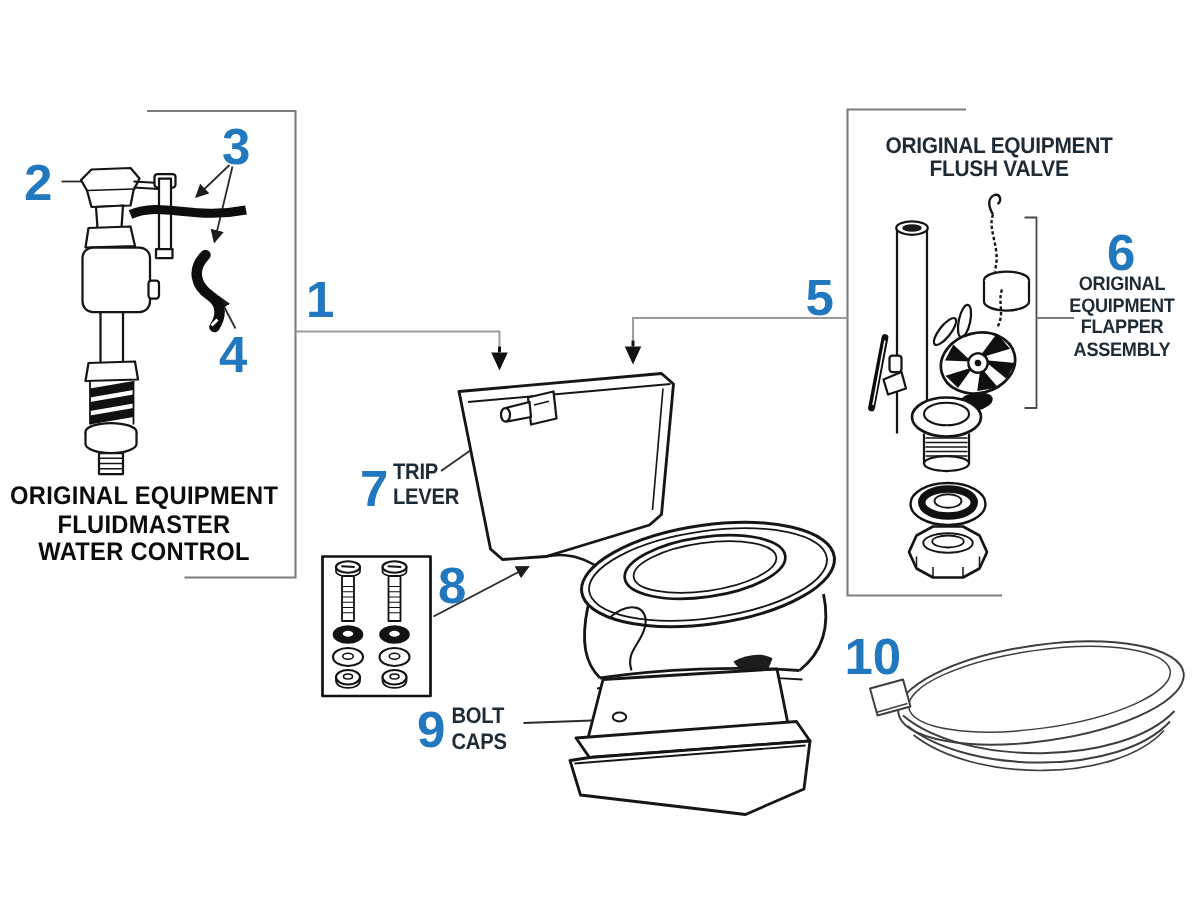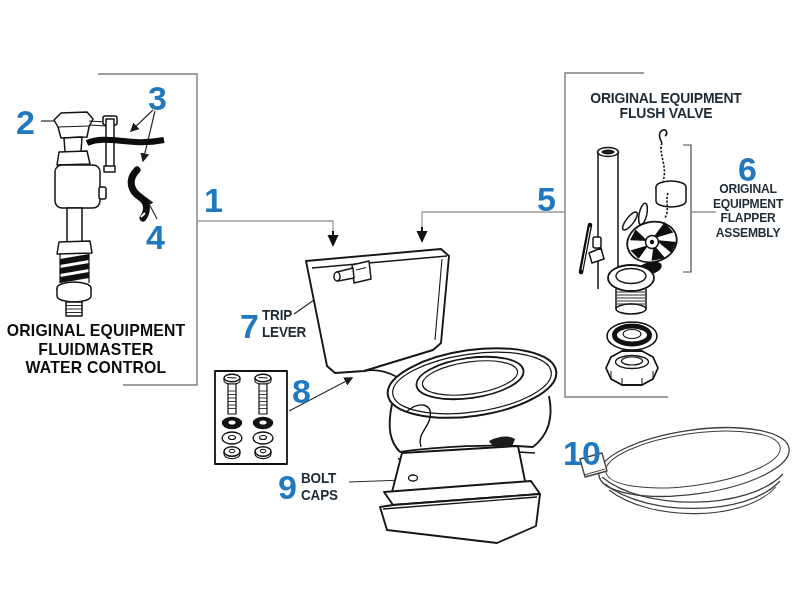--- a/index.html
+++ b/index.html
@@ -24,21 +24,21 @@
   .lbl-left{transform:scaleX(.9);transform-origin:left top;}
   .lbl-wc{left:0px;top:322px;width:192px;font-size:17px;line-height:18.5px;color:var(--label-black);letter-spacing:.2px;}
   .lbl-fv{left:575px;top:91px;width:182px;font-size:15px;line-height:14.5px;letter-spacing:-.2px;}
   .lbl-fl{left:704px;top:182px;width:88px;font-size:13px;line-height:14.5px;letter-spacing:-.2px;}
   .lbl-tl{left:262px;top:307px;font-size:15px;line-height:16.5px;letter-spacing:-.2px;}
   .lbl-bc{left:301px;top:470px;font-size:15px;line-height:16.5px;letter-spacing:-.2px;}
   .n1{left:204px;top:183px;}  .n2{left:16px;top:105px;}
   .n3{left:148px;top:81px;}   .n4{left:146px;top:220px;}
   .n5{left:537px;top:182px;}  .n6{left:738px;top:152px;}
   .n7{left:240px;top:309px;}  .n8{left:292px;top:374px;}
-  .n9{left:278px;top:470px;}  .n10{left:563px;top:436px;}
+  .n9{left:278px;top:470px;}  .n10{left:563px;top:421px;}
 </style>
 </head>
 <body>
 
 <div class="canvas">
 
 <svg width="800" height="600" viewBox="0 0 800 600">
   <defs>
     <marker id="ah" viewBox="0 0 10 10" refX="8.5" refY="5" markerWidth="7.5" markerHeight="7.5" orient="auto">
       <path d="M0,0 L10,5 L0,10 Z" fill="#1c1c1c"></path>

